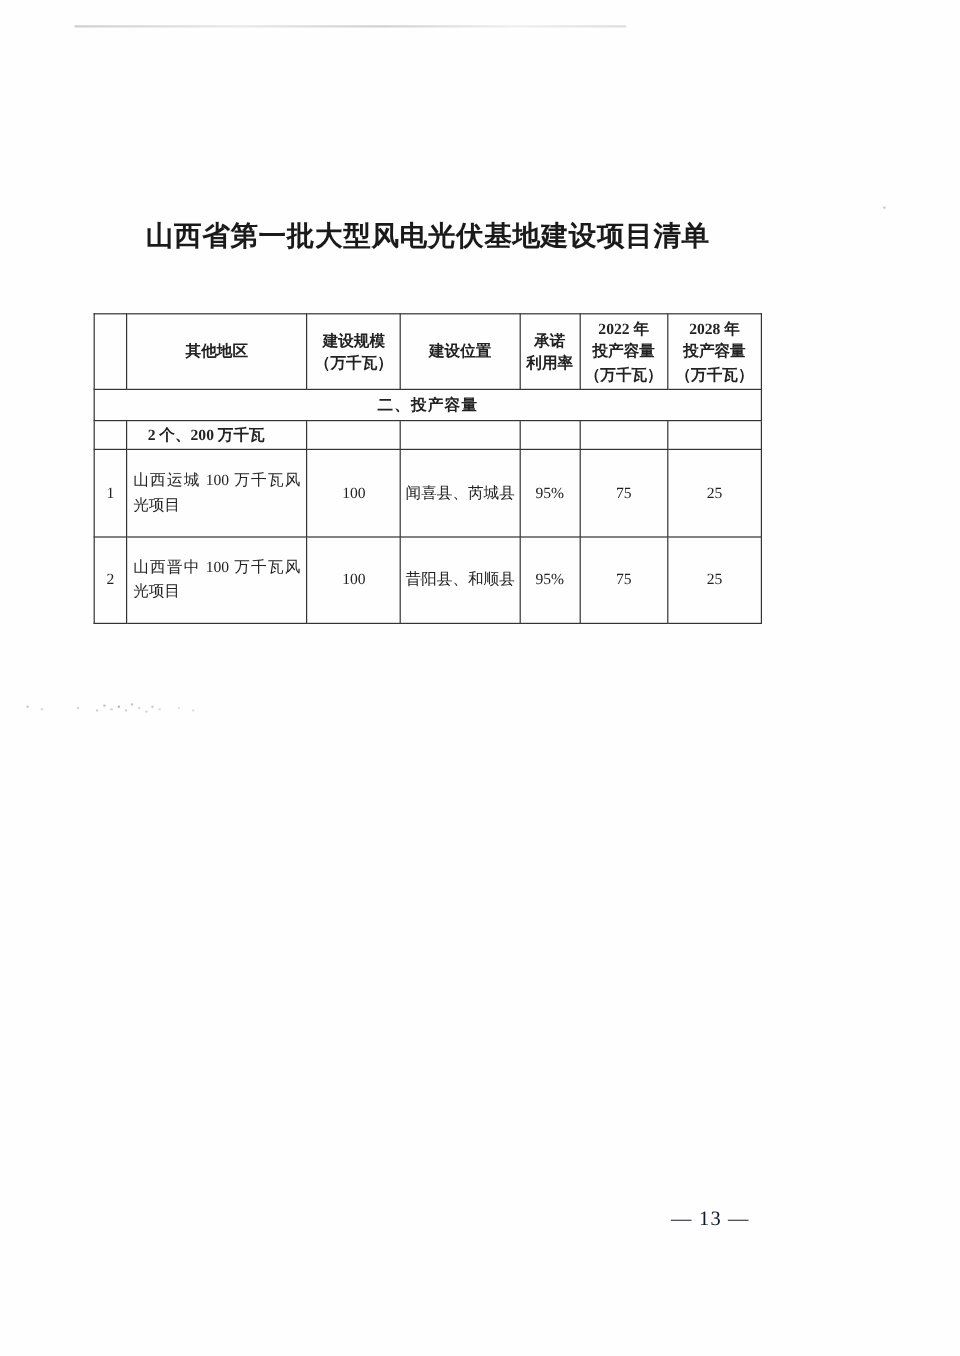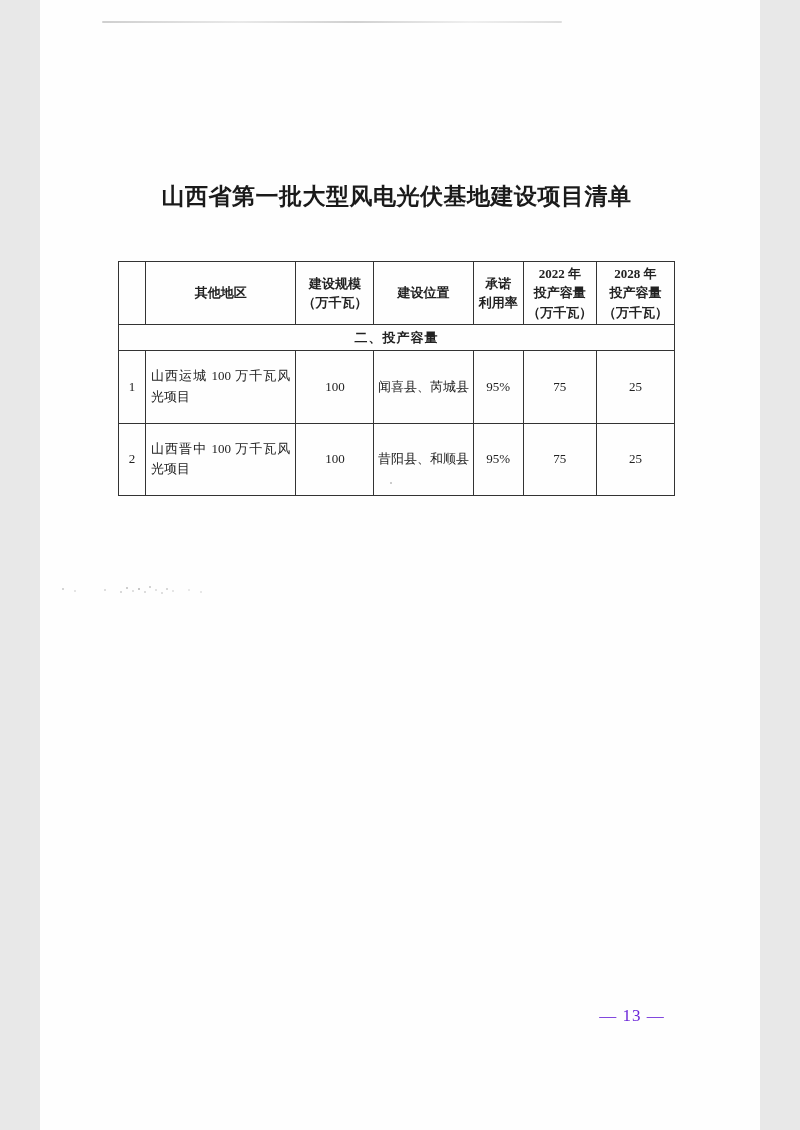--- a/index.html
+++ b/index.html
@@ -1,19 +1,19 @@
 <!DOCTYPE html>
 <html><head>
 <meta charset="utf-8">
 <style>
   * { box-sizing: border-box; }
   html, body { margin: 0; padding: 0; background: #e8e8e8; }
   .page {
     position: relative;
-    width: 720px;
+    width: 800px;
     height: 1130px;
     margin: 0 auto;
     background: #fefefe;
     overflow: hidden;
     font-family: "Liberation Serif", "DejaVu Serif", serif;
     color: #1f1f1f;
   }
   
   .scan-streak {
     position: absolute;
@@ -75,21 +75,21 @@
     padding: 15px 5px;
     line-height: 1.6;
   }
   .page-number {
     position: absolute;
     left: 522px; top: 1006px;
     width: 140px;
     text-align: center;
     font-size: 17px;
     letter-spacing: 1px;
-    color: #6d28d9;
+    color: #0f172a;
   }
   
   .scan-smudge {
     position: absolute;
     left: 22px; top: 588px;
     width: 2px; height: 2px;
     background: #b5b5b5;
     border-radius: 50%;
     box-shadow:
       12px 2px 0 #cfcfcf, 42px 1px 0 #c4c4c4, 58px 3px 0 #bdbdbd,
@@ -136,20 +136,29 @@
 （万千瓦）</th>
         <th>2028 年
 投产容量
 （万千瓦）</th>
       </tr>
     </thead>
     <tbody>
       <tr class="section-row">
         <td colspan="7">二、投产容量</td>
       </tr>
+      <tr class="subtotal-row">
+        <td></td>
+        <td class="cell-name">2 个、200 万千瓦</td>
+        <td></td>
+        <td></td>
+        <td></td>
+        <td></td>
+        <td></td>
+      </tr>
       <tr class="data-row">
         <td>1</td>
         <td class="cell-name">山西运城 100 万千瓦风光项目</td>
         <td>100</td>
         <td>闻喜县、芮城县</td>
         <td>95%</td>
         <td>75</td>
         <td>25</td>
       </tr>
       <tr class="data-row">

